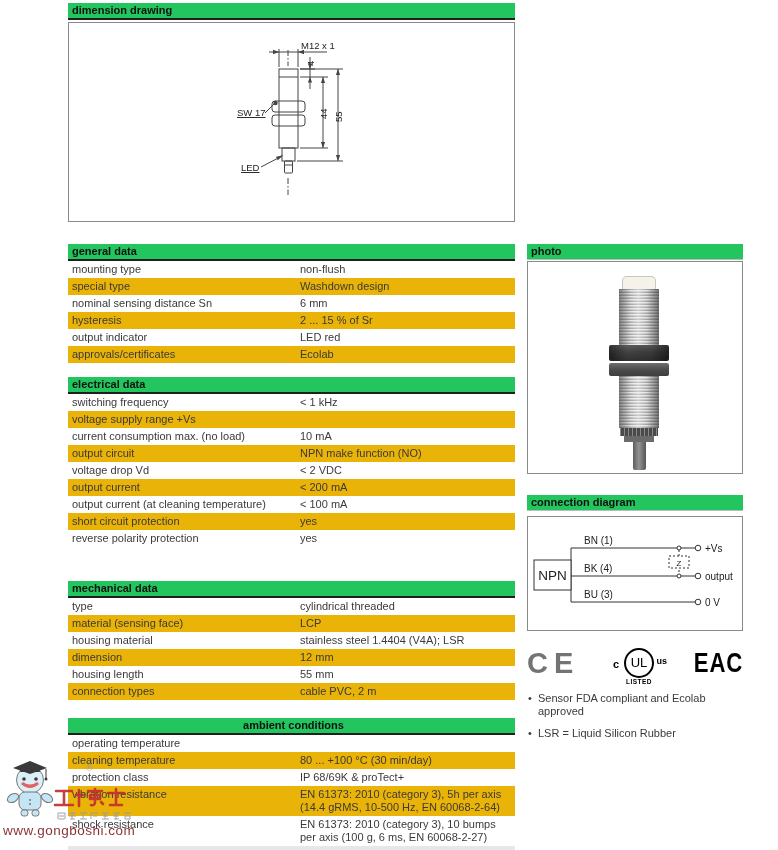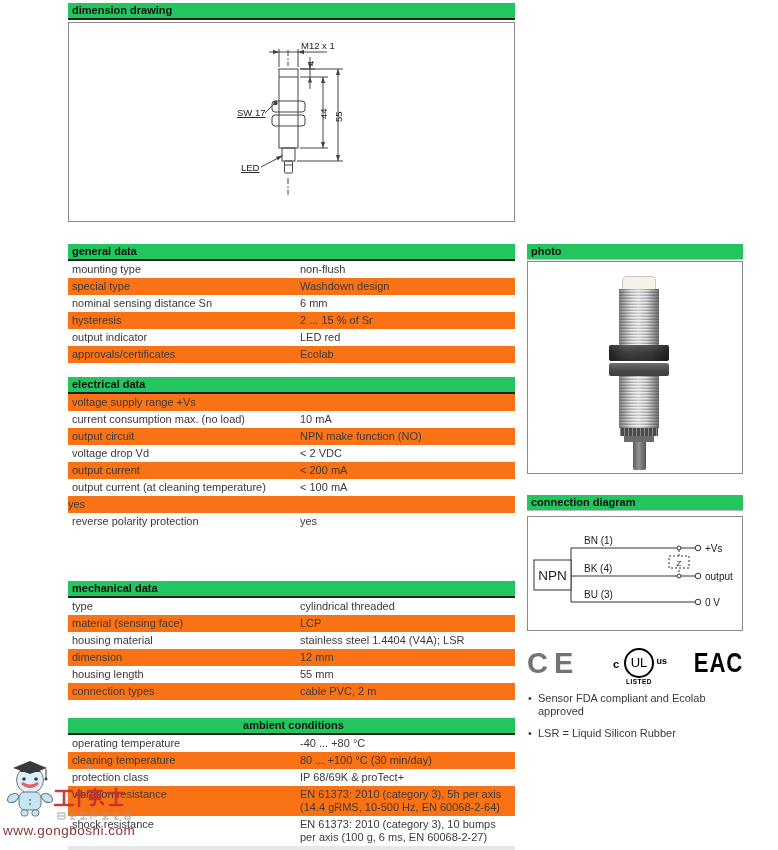--- a/index.html
+++ b/index.html
@@ -17,21 +17,21 @@
     font-size:11px;font-weight:bold;color:#111;
     height:17px;line-height:14px;padding-left:4px;
   }
   .sec-header.no-rule{border-bottom:1px solid #bcbcbc;height:16px;}
 
   .boxed{position:absolute;left:0;width:100%;box-sizing:border-box;
     border:1px solid #8a8a8a;background:#fff;}
 
   .table{position:absolute;left:0;width:100%;font-size:11px;}
   .t-row{display:flex;line-height:13px;padding:2px 0;min-height:13px;}
-  .t-row.alt{background:#f97316;}
+  .t-row.alt{background:#eab308;}
   .t-label{width:232px;padding-left:4px;box-sizing:border-box;flex:none;}
   .t-value{flex:1;padding-right:2px;}
   .partial-row{position:absolute;left:0;top:846px;width:100%;height:4px;background:#e7e7e7;}
 
   
   .dim-svg{position:absolute;left:0;top:0;}
   .dim-svg text{font-family:"Liberation Sans",sans-serif;font-size:9.5px;fill:#222;}
 
   
   .sensor{position:absolute;left:52%;top:14px;transform:translateX(-50%);}
@@ -164,20 +164,24 @@
         <div class="t-value">LED red</div>
       </div>
       <div class="t-row alt">
         <div class="t-label">approvals/certificates</div>
         <div class="t-value">Ecolab</div>
       </div>
     </div>
 
   <div class="sec-header" style="top:377px;">electrical data</div>
   <div class="table" style="top:394px;">
+      <div class="t-row">
+        <div class="t-label">switching frequency</div>
+        <div class="t-value">&lt; 1 kHz</div>
+      </div>
       <div class="t-row alt">
         <div class="t-label">voltage supply range +Vs</div>
       </div>
       <div class="t-row">
         <div class="t-label">current consumption max. (no load)</div>
         <div class="t-value">10 mA</div>
       </div>
       <div class="t-row alt">
         <div class="t-label">output circuit</div>
         <div class="t-value">NPN make function (NO)</div>
@@ -188,20 +192,21 @@
       </div>
       <div class="t-row alt">
         <div class="t-label">output current</div>
         <div class="t-value">&lt; 200 mA</div>
       </div>
       <div class="t-row">
         <div class="t-label">output current (at cleaning temperature)</div>
         <div class="t-value">&lt; 100 mA</div>
       </div>
       <div class="t-row alt">
+        <div class="t-label">short circuit protection</div>
         <div class="t-value">yes</div>
       </div>
       <div class="t-row">
         <div class="t-label">reverse polarity protection</div>
         <div class="t-value">yes</div>
       </div>
     </div>
 
   <div class="sec-header" style="top:581px;">mechanical data</div>
   <div class="table" style="top:598px;">
@@ -228,21 +233,20 @@
       <div class="t-row alt">
         <div class="t-label">connection types</div>
         <div class="t-value">cable PVC, 2 m</div>
       </div>
     </div>
 
   <div class="sec-header" style="top:718px;text-align:center;">ambient conditions</div>
   <div class="table" style="top:735px;">
       <div class="t-row">
         <div class="t-label">operating temperature</div>
-        <div class="t-value">-40 ... +80 °C</div>
       </div>
       <div class="t-row alt">
         <div class="t-label">cleaning temperature</div>
         <div class="t-value">80 ... +100 °C (30 min/day)</div>
       </div>
       <div class="t-row">
         <div class="t-label">protection class</div>
         <div class="t-value">IP 68/69K &amp; proTect+</div>
       </div>
       <div class="t-row alt">

